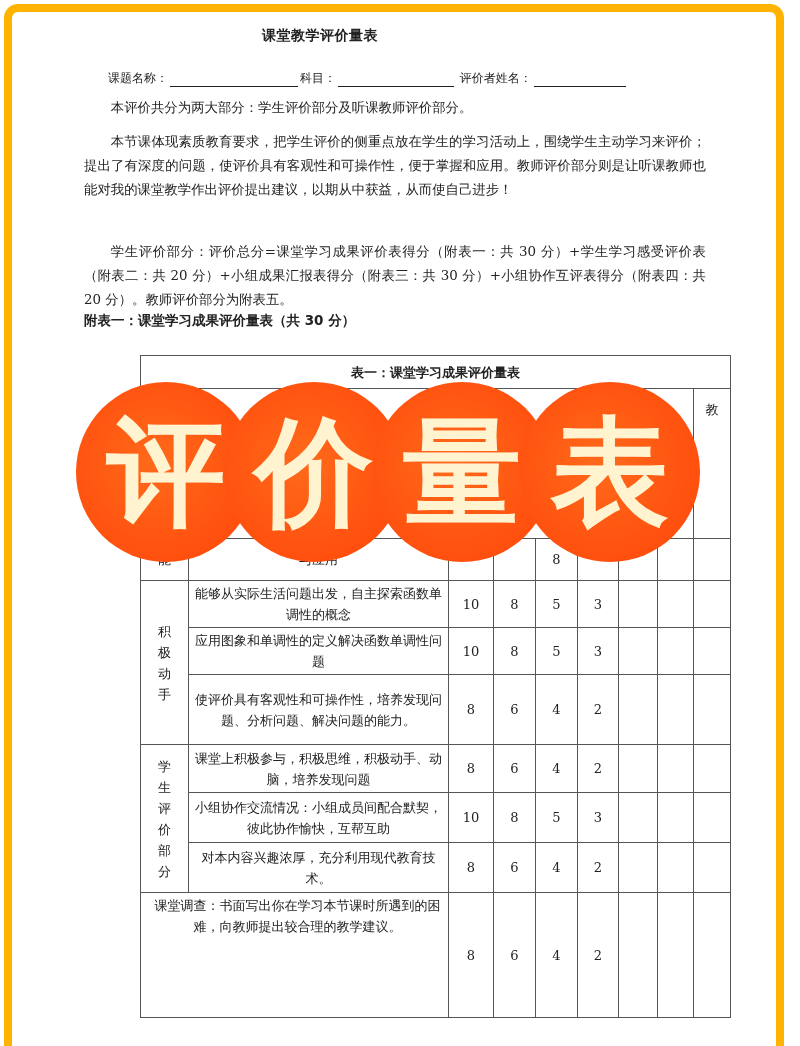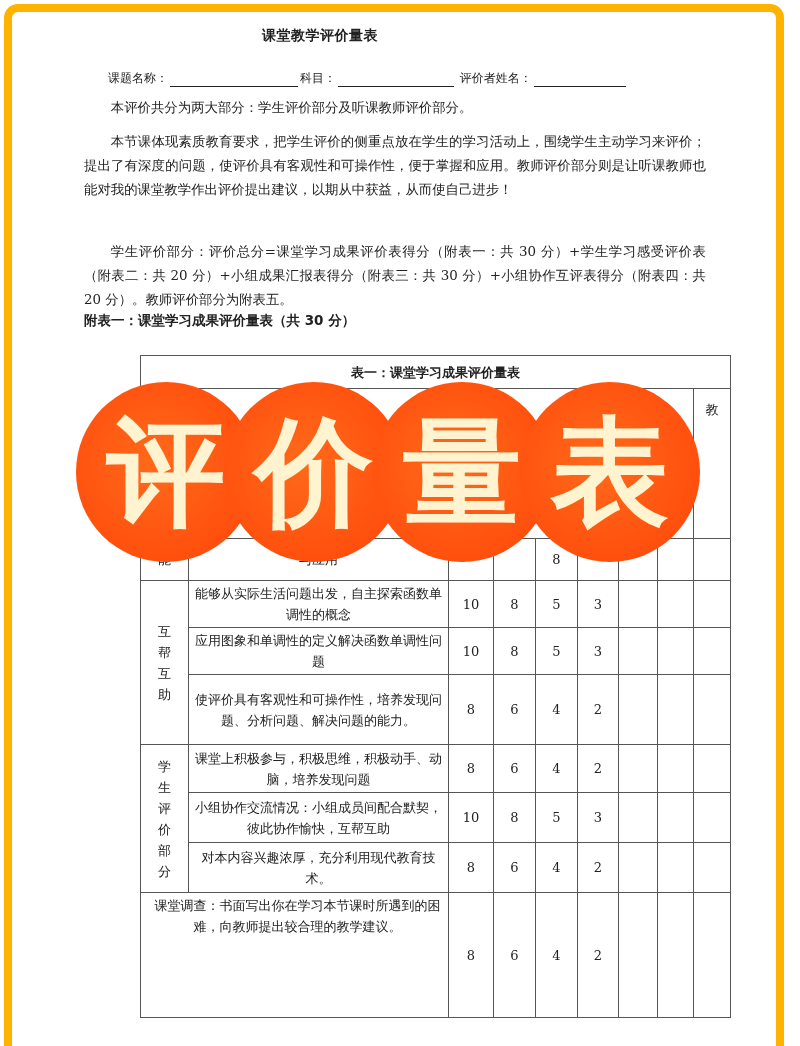--- a/index.html
+++ b/index.html
@@ -106,21 +106,21 @@
     <td class="num"></td>
     <td class="num"></td>
     <td class="num">8</td>
     <td class="num"></td>
     <td></td>
     <td></td>
     <td></td>
   </tr>
 
   <tr style="height:47px">
-    <td class="cat" rowspan="3"><span style="display:inline-block;width:1em;word-break:break-all">互帮互助</span></td>
+    <td class="cat" rowspan="3"><span style="display:inline-block;width:1em;word-break:break-all">积极动手</span></td>
     <td class="desc">能够从实际生活问题出发，自主探索函数单调性的概念</td>
     <td class="num">10</td>
     <td class="num">8</td>
     <td class="num">5</td>
     <td class="num">3</td>
     <td></td>
     <td></td>
     <td></td>
   </tr>
   <tr style="height:47px">

